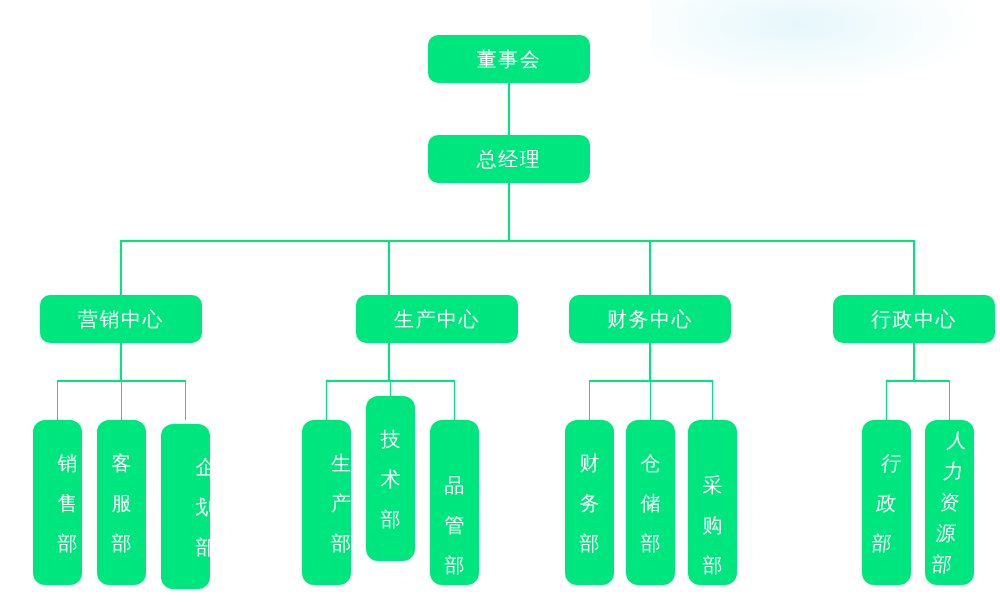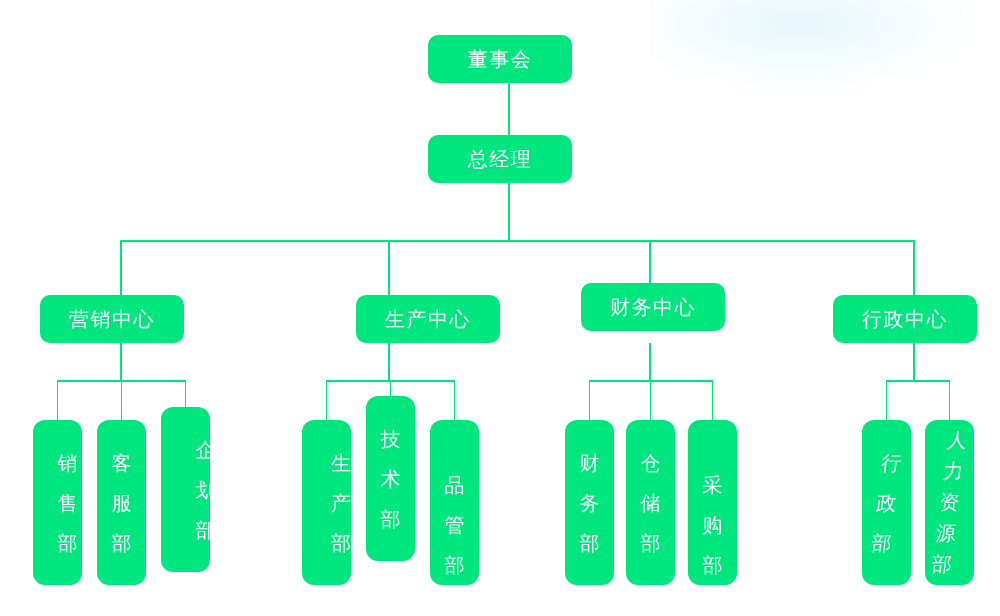--- a/index.html
+++ b/index.html
@@ -28,21 +28,21 @@
   .node {
     position: absolute;
     background: var(--node-color, #00E67E);
     color: var(--text-color, #ffffff);
     display: flex;
     align-items: center;
     justify-content: center;
     box-sizing: border-box;
   }
   .node.h {
-    width: 144px; height: 48px;
+    width: 162px; height: 48px;
     border-radius: 10px;
     font-size: 20px;
     letter-spacing: 1.5px;
   }
   .node.v {
     width: 49px; height: 165px;
     border-radius: 12px;
   }
   .v-label {
     width: 21px;
@@ -102,34 +102,34 @@
   <div class="node h" style="left:428px; top:135px;">
     <span>总经理</span>
   </div>
 
   <div class="node h" style="left:40px; top:295px;">
     <span>营销中心</span>
   </div>
   <div class="node h" style="left:308px; top:295px;margin-left:48px;">
     <span>生产中心</span>
   </div>
-  <div class="node h" style="left:569px; top:283px;margin-left:12px;">
+  <div class="node h" style="left:569px; top:295px;">
     <span>财务中心</span>
   </div>
   <div class="node h" style="left:833px; top:295px;">
     <span>行政中心</span>
   </div>
 
   <div class="node v" style="left:33px; top:420px;padding-left:20px;">
     <div class="v-label">销售部</div>
   </div>
   <div class="node v" style="left:97px; top:420px;">
     <div class="v-label">客服部</div>
   </div>
-  <div class="node v" style="left:161px; top:407px;padding-left:40px;">
+  <div class="node v" style="left:161px; top:424px;padding-left:40px;">
     <div class="v-label">企划部</div>
   </div>
 
   <div class="node v" style="left:302px; top:420px;padding-left:29px;">
     <div class="v-label">生产部</div>
   </div>
   <div class="node v" style="left:366px; top:396px;">
     <div class="v-label">技术部</div>
   </div>
   <div class="node v" style="left:430px; top:420px;align-items:flex-end;">

